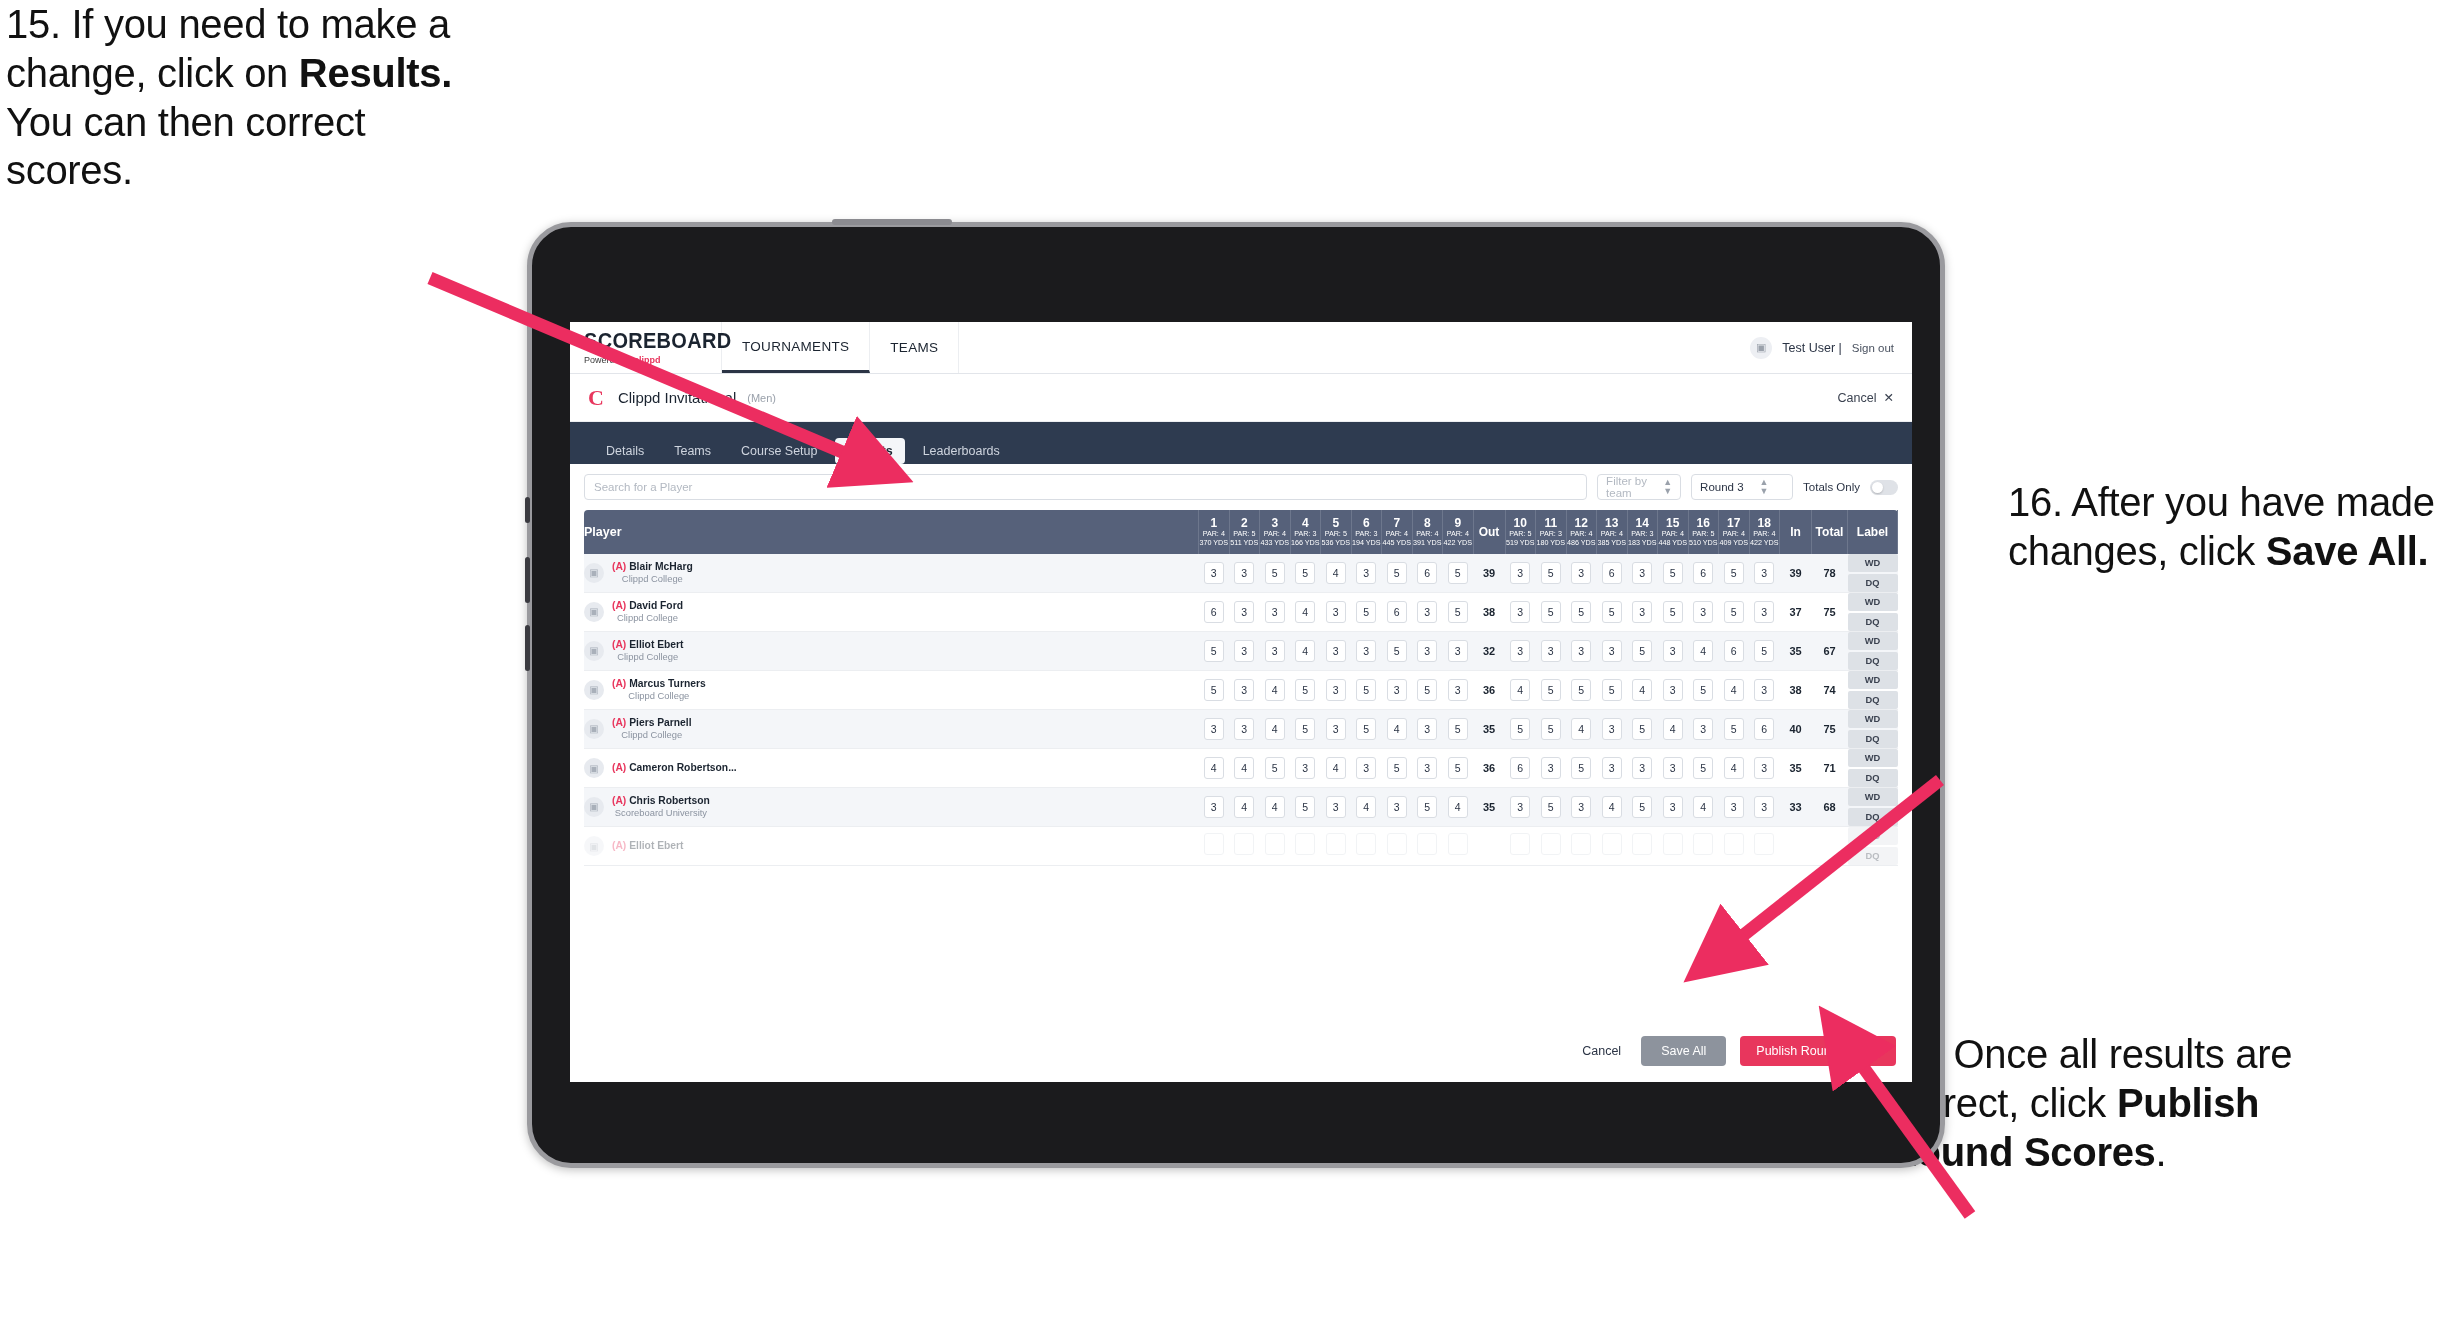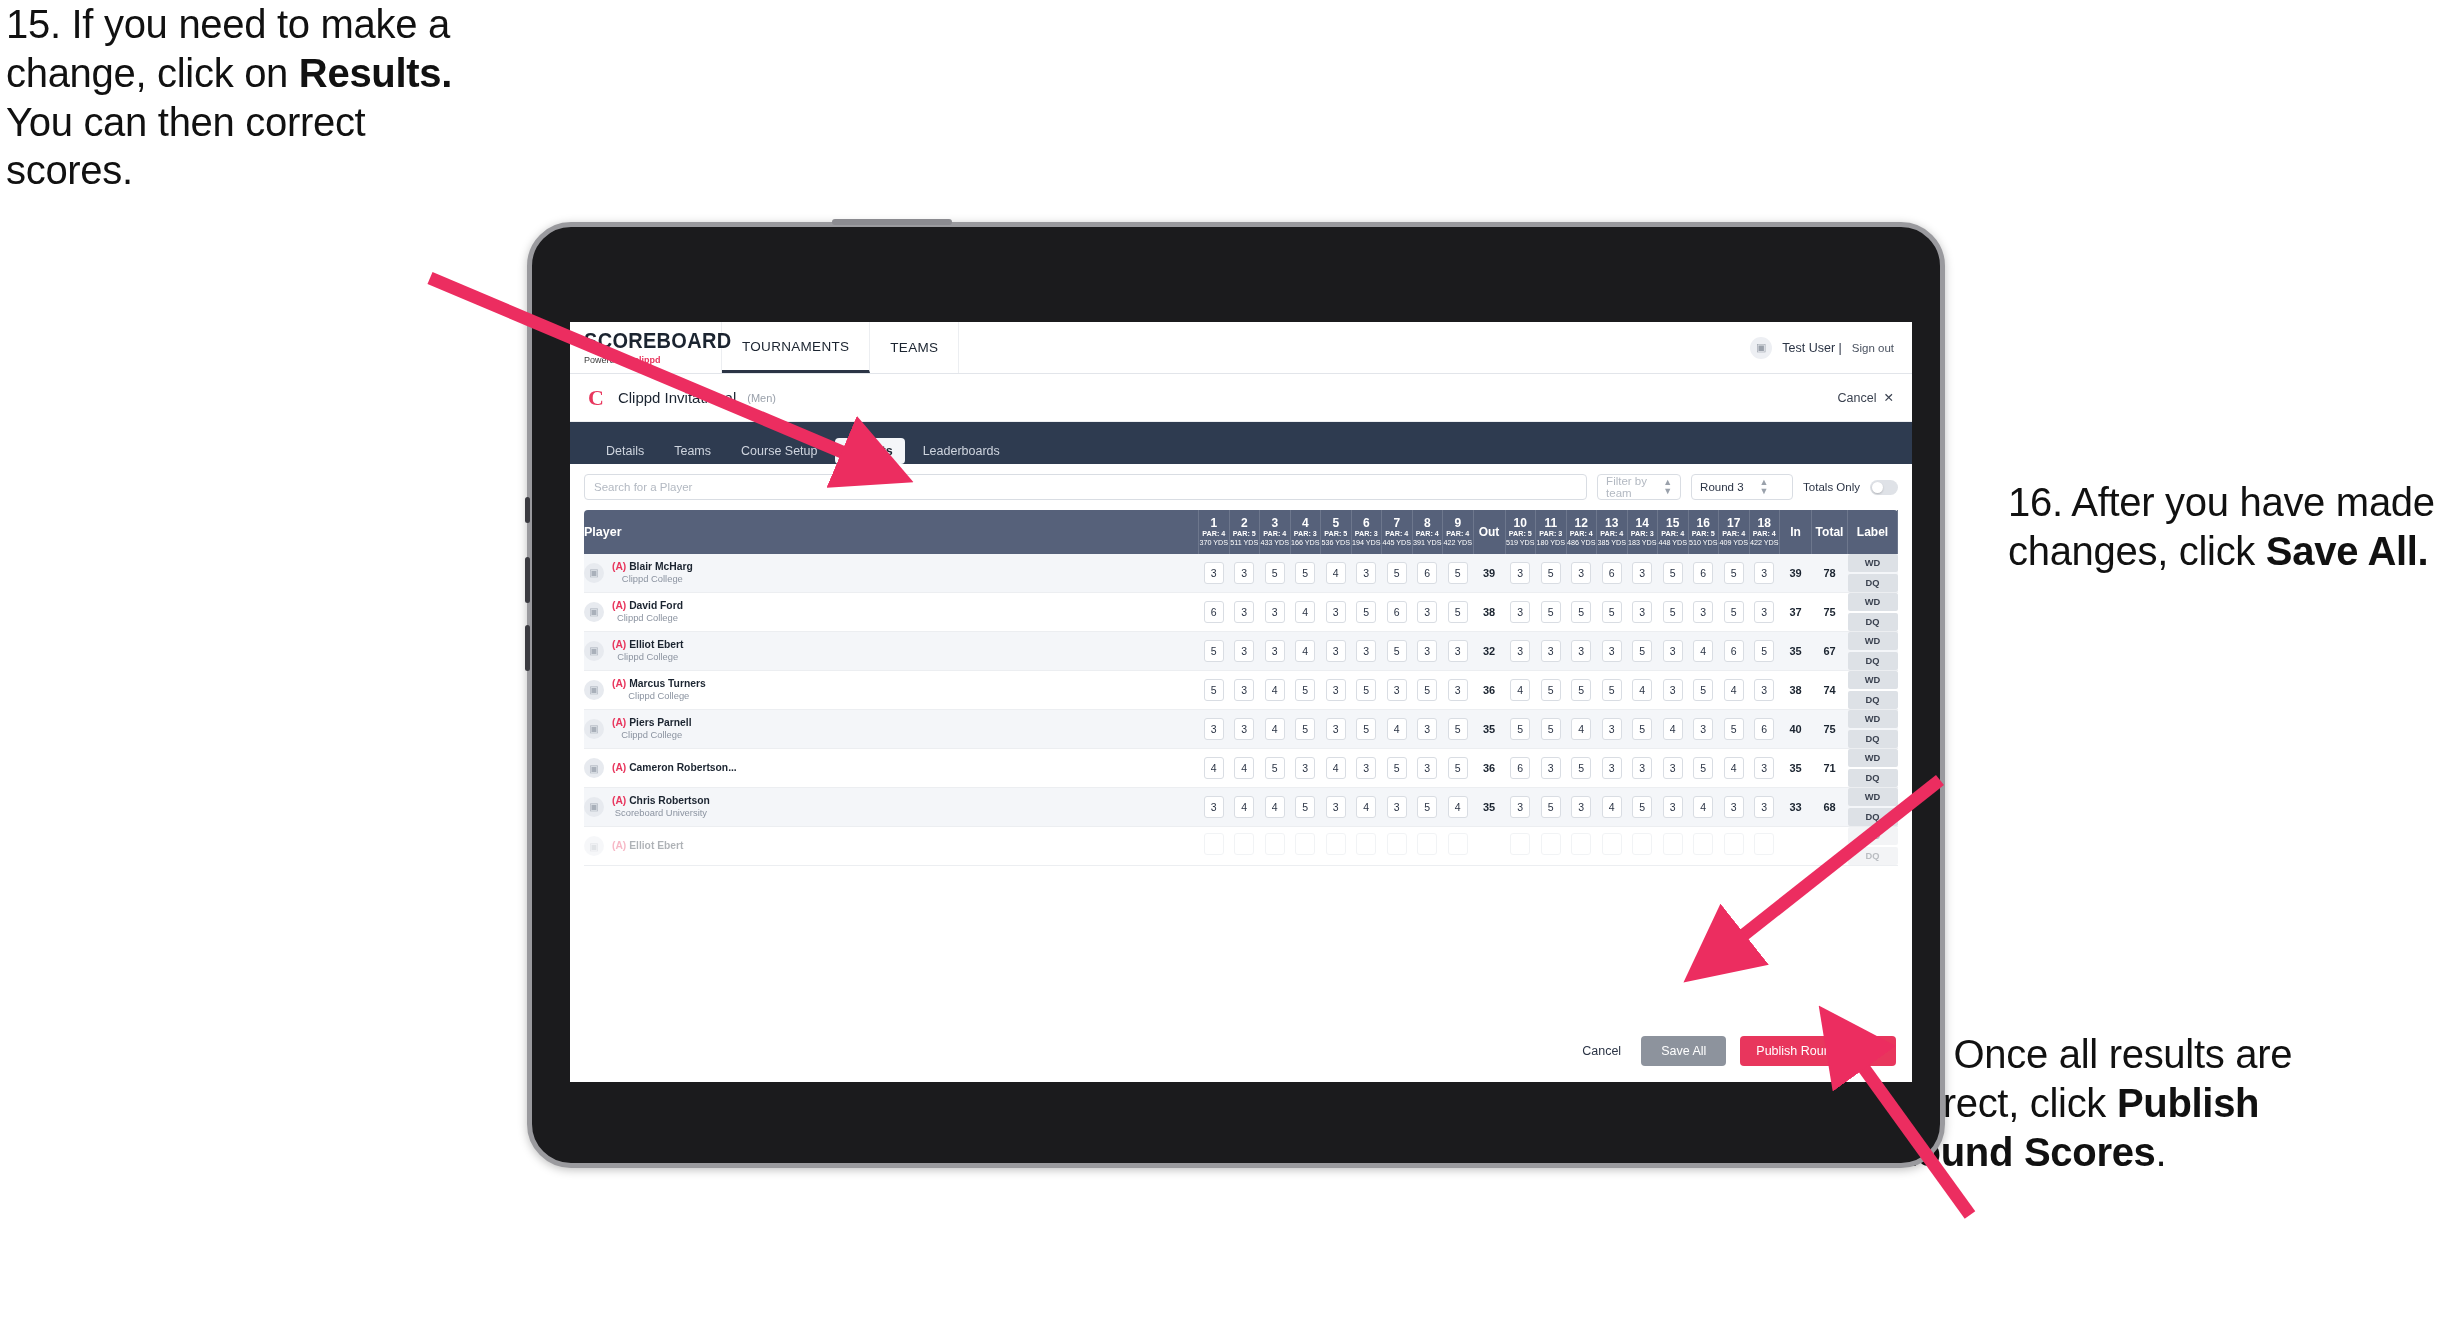--- a/index.html
+++ b/index.html
@@ -130,21 +130,21 @@
   
   #table-wrap { padding: 0 14px; }
   table.scores { width: 100%; border-collapse: collapse; table-layout: fixed; }
   table.scores thead th {
     background: #56617a; color:#fff; font-weight:bold; vertical-align: middle;
     border-right: 1px solid #6d778d; padding: 4px 0; height: 44px;
   }
   th.player-head { text-align:left; padding-left: 12px; font-size: 12.5px; border-top-left-radius:4px; }
   th.hole { width: 30.5px; }
   .hole-num { font-size: 12px; font-weight:bold; line-height: 1.05; }
-  .hole-par { font-size: 7.2px; font-weight:bold; line-height: 1.35; }
+  .hole-par { font-size: 7.2px; font-weight:normal; line-height: 1.35; }
   .hole-yds { font-size: 7.2px; font-weight:normal; line-height: 1.2; }
   th.sum { width: 32px; font-size: 12px; }
   th.total { width: 36px; font-size: 12px; }
   th.label { width: 50px; font-size: 12px; border-right:none; border-top-right-radius:4px; }
 
   table.scores tbody td { border-bottom: 1px solid #eceef1; height: 30.6px; padding: 0; text-align:center; }
   tbody tr:nth-child(odd) { background: #f4f6f9; }
   tbody tr:nth-child(even) { background: #ffffff; }
   td.player-cell { text-align:left; padding-left: 6px; }
   .player-inner { display:flex; align-items:center; gap: 8px; }

